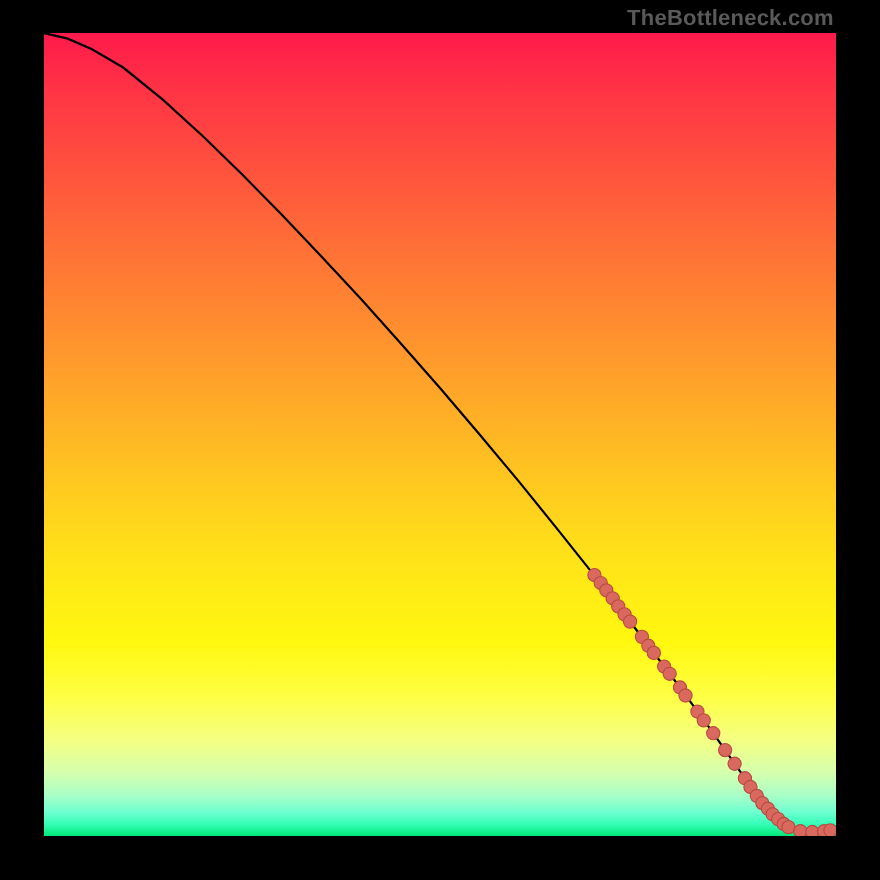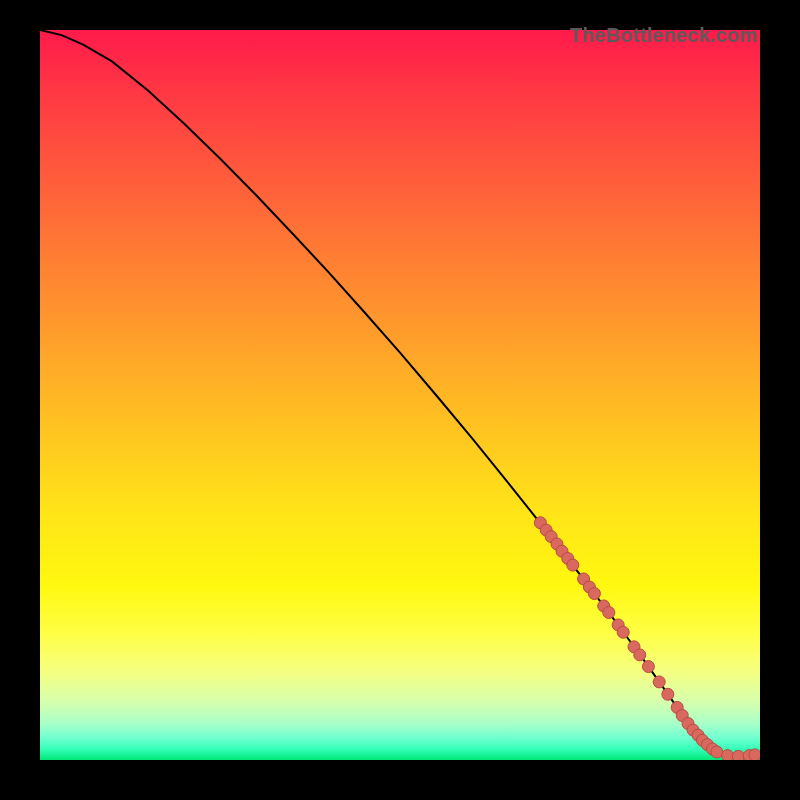--- a/index.html
+++ b/index.html
@@ -40,21 +40,20 @@
   }
   .watermark {
     position: absolute;
     top: 6px;
     right: 42px;
     font-family: Arial, Helvetica, sans-serif;
     font-size: 20px;
     font-weight: 600;
     color: #5a5a5a;
     letter-spacing: 0.2px;
-    margin-top: 18px;
   }
   svg.overlay {
     position: absolute;
     inset: 0;
   }
 </style>
 </head>
 <body>
 <div class="frame">
   <div class="plot">

